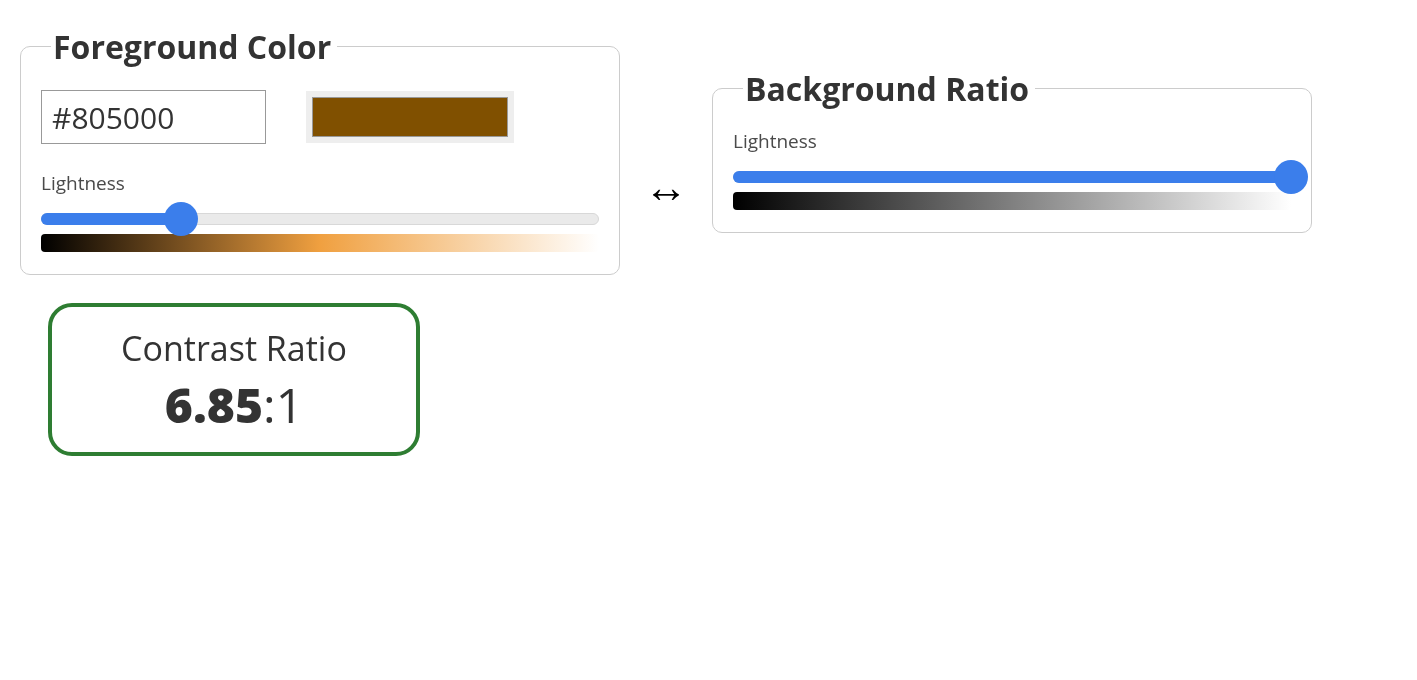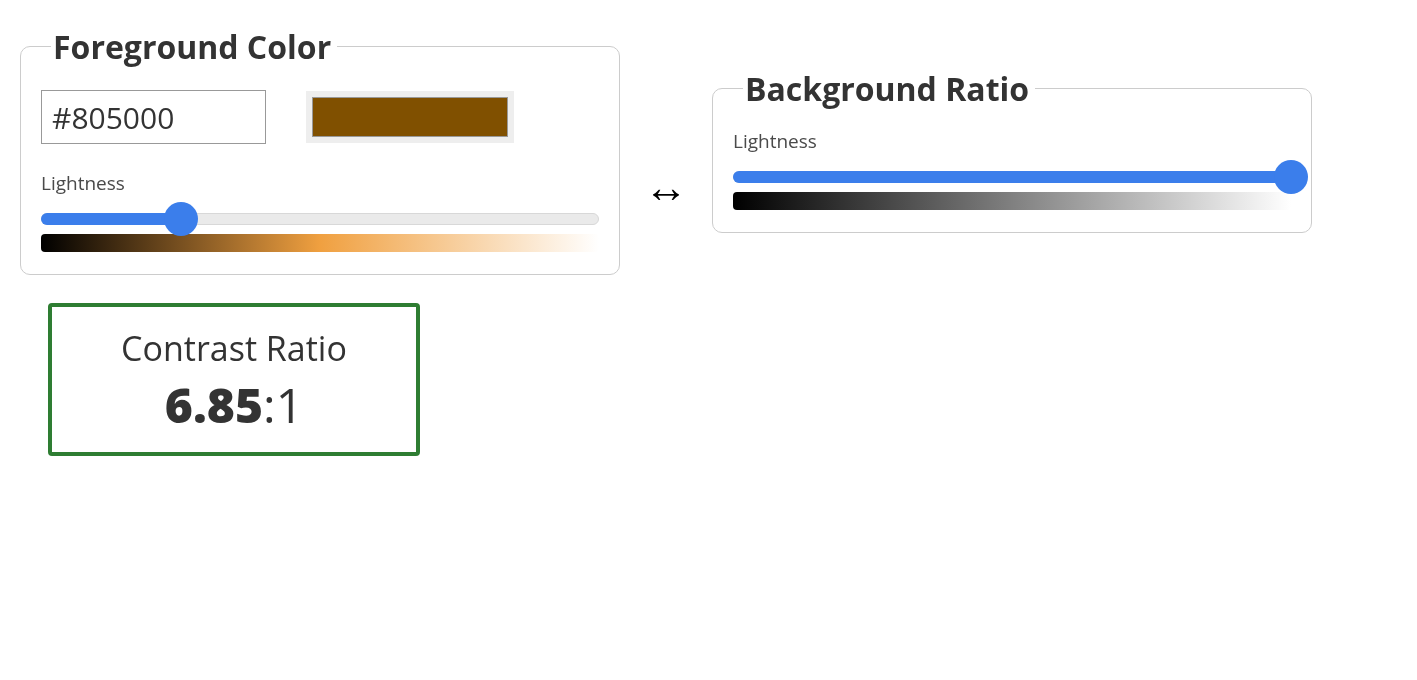--- a/index.html
+++ b/index.html
@@ -110,21 +110,21 @@
       color: #000000;
       user-select: none;
       line-height: 1;
       padding-top: 70px;
     }
     
     .contrast-box {
       margin-top: 28px;
       margin-left: 28px;
       border: 4px solid #2e7d32;
-      border-radius: 4px;
+      border-radius: 24px;
       width: 372px;
       padding: 18px 10px 20px 10px;
       text-align: center;
     }
     .contrast-title {
       font-size: 34px;
       color: #333333;
       font-weight: 400;
       margin-bottom: 8px;
     }

